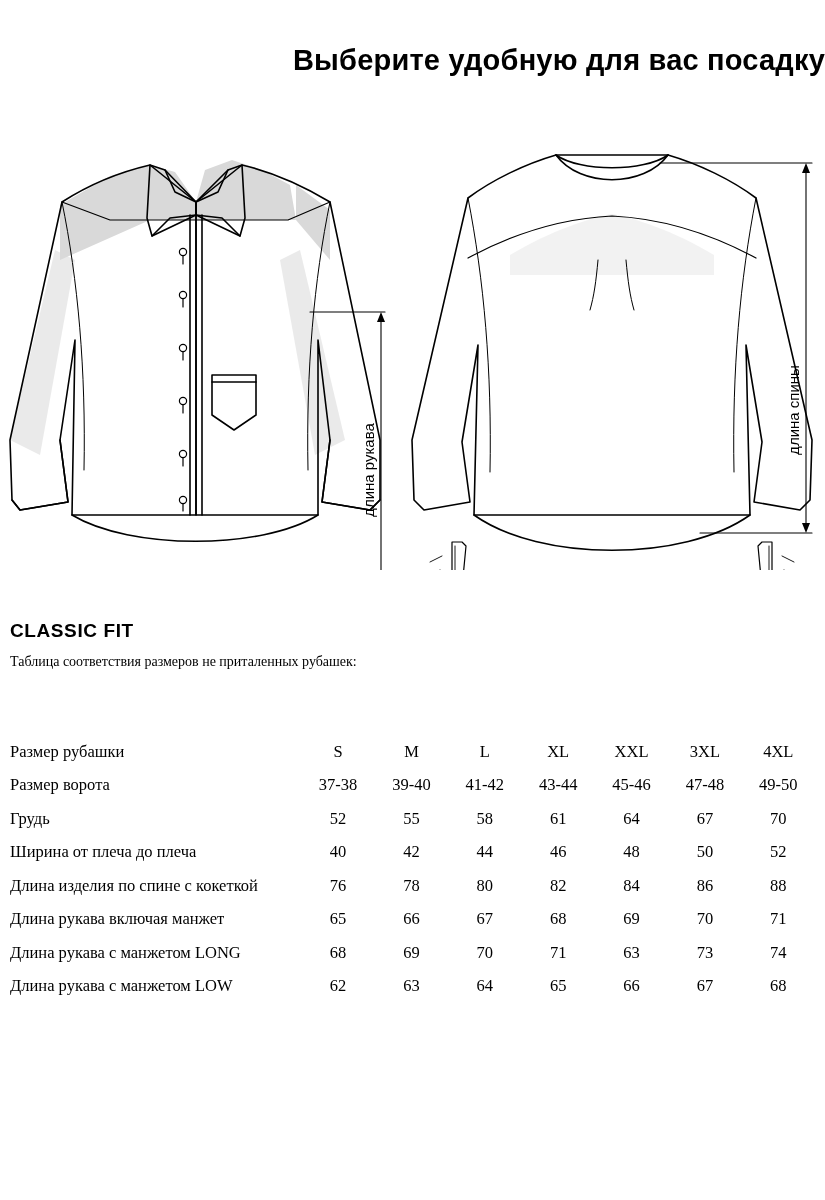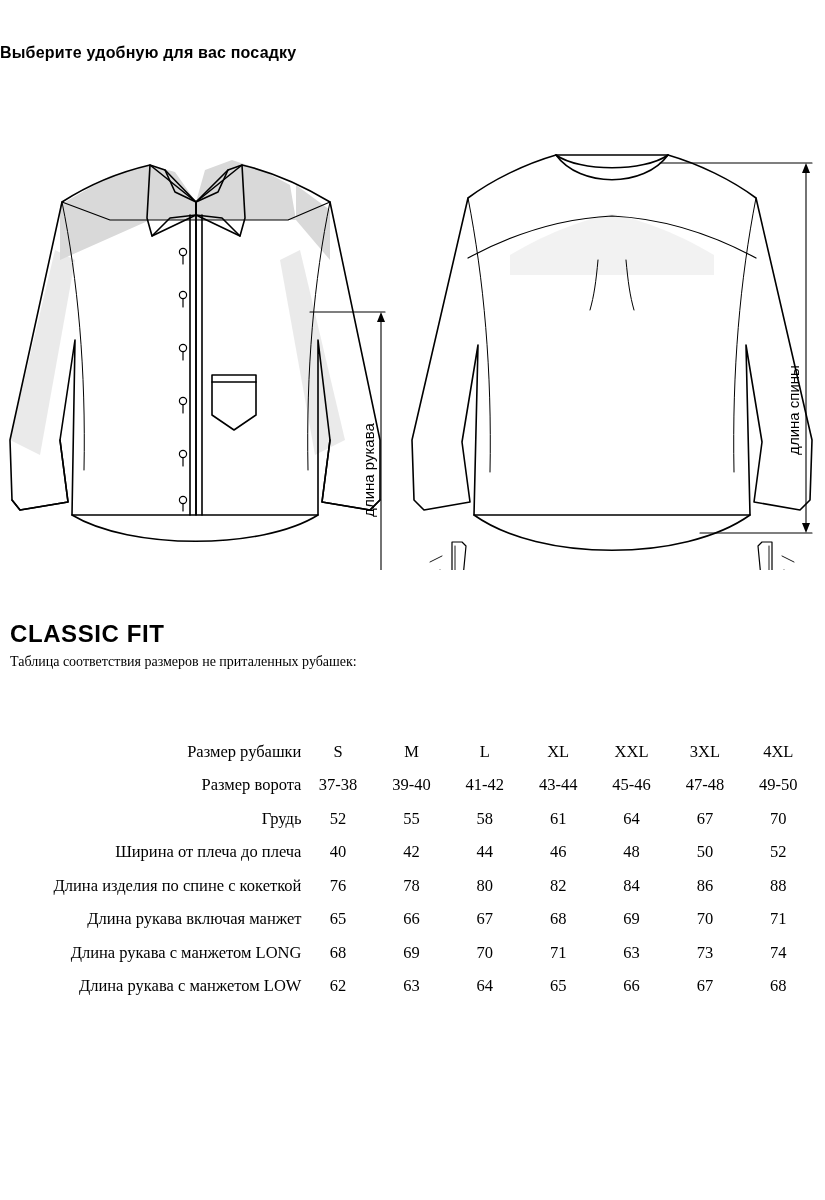--- a/index.html
+++ b/index.html
@@ -18,22 +18,22 @@
   .page {
     width: 825px;
     height: 1200px;
     position: relative;
   }
   .title {
     position: absolute;
     top: 44px;
     left: 0;
     width: 825px;
-    text-align: left;
-    font-size: 16px;
+    text-align: right;
+    font-size: 29px;
     font-weight: bold;
     letter-spacing: 0.2px;
   }
 
   
   .illustration {
     position: absolute;
     top: 110px;
     left: 0;
     width: 825px;
@@ -41,21 +41,21 @@
   }
   .illustration svg {
     display: block;
   }
 
   
   .fit-heading {
     position: absolute;
     top: 620px;
     left: 10px;
-    font-size: 24px;
+    font-size: 19px;
     font-weight: bold;
     letter-spacing: 0.6px;
   }
   .fit-subtitle {
     position: absolute;
     top: 654px;
     left: 10px;
     font-size: 14px;
     font-family: "Liberation Serif", serif;
   }
@@ -72,21 +72,21 @@
   }
   .size-table td, .size-table th {
     padding: 0;
     height: 33.5px;
     vertical-align: middle;
     font-weight: normal;
     text-align: center;
     white-space: nowrap;
   }
   .size-table .rowlabel {
-    text-align: right;
+    text-align: left;
     width: 290px;
     padding-left: 0px;
     margin-top: 20px;
   }
   .size-table tr.header td {
     font-family: "Liberation Serif", serif;
   }
   .size-table td.val {
     width: 73px;
   }

